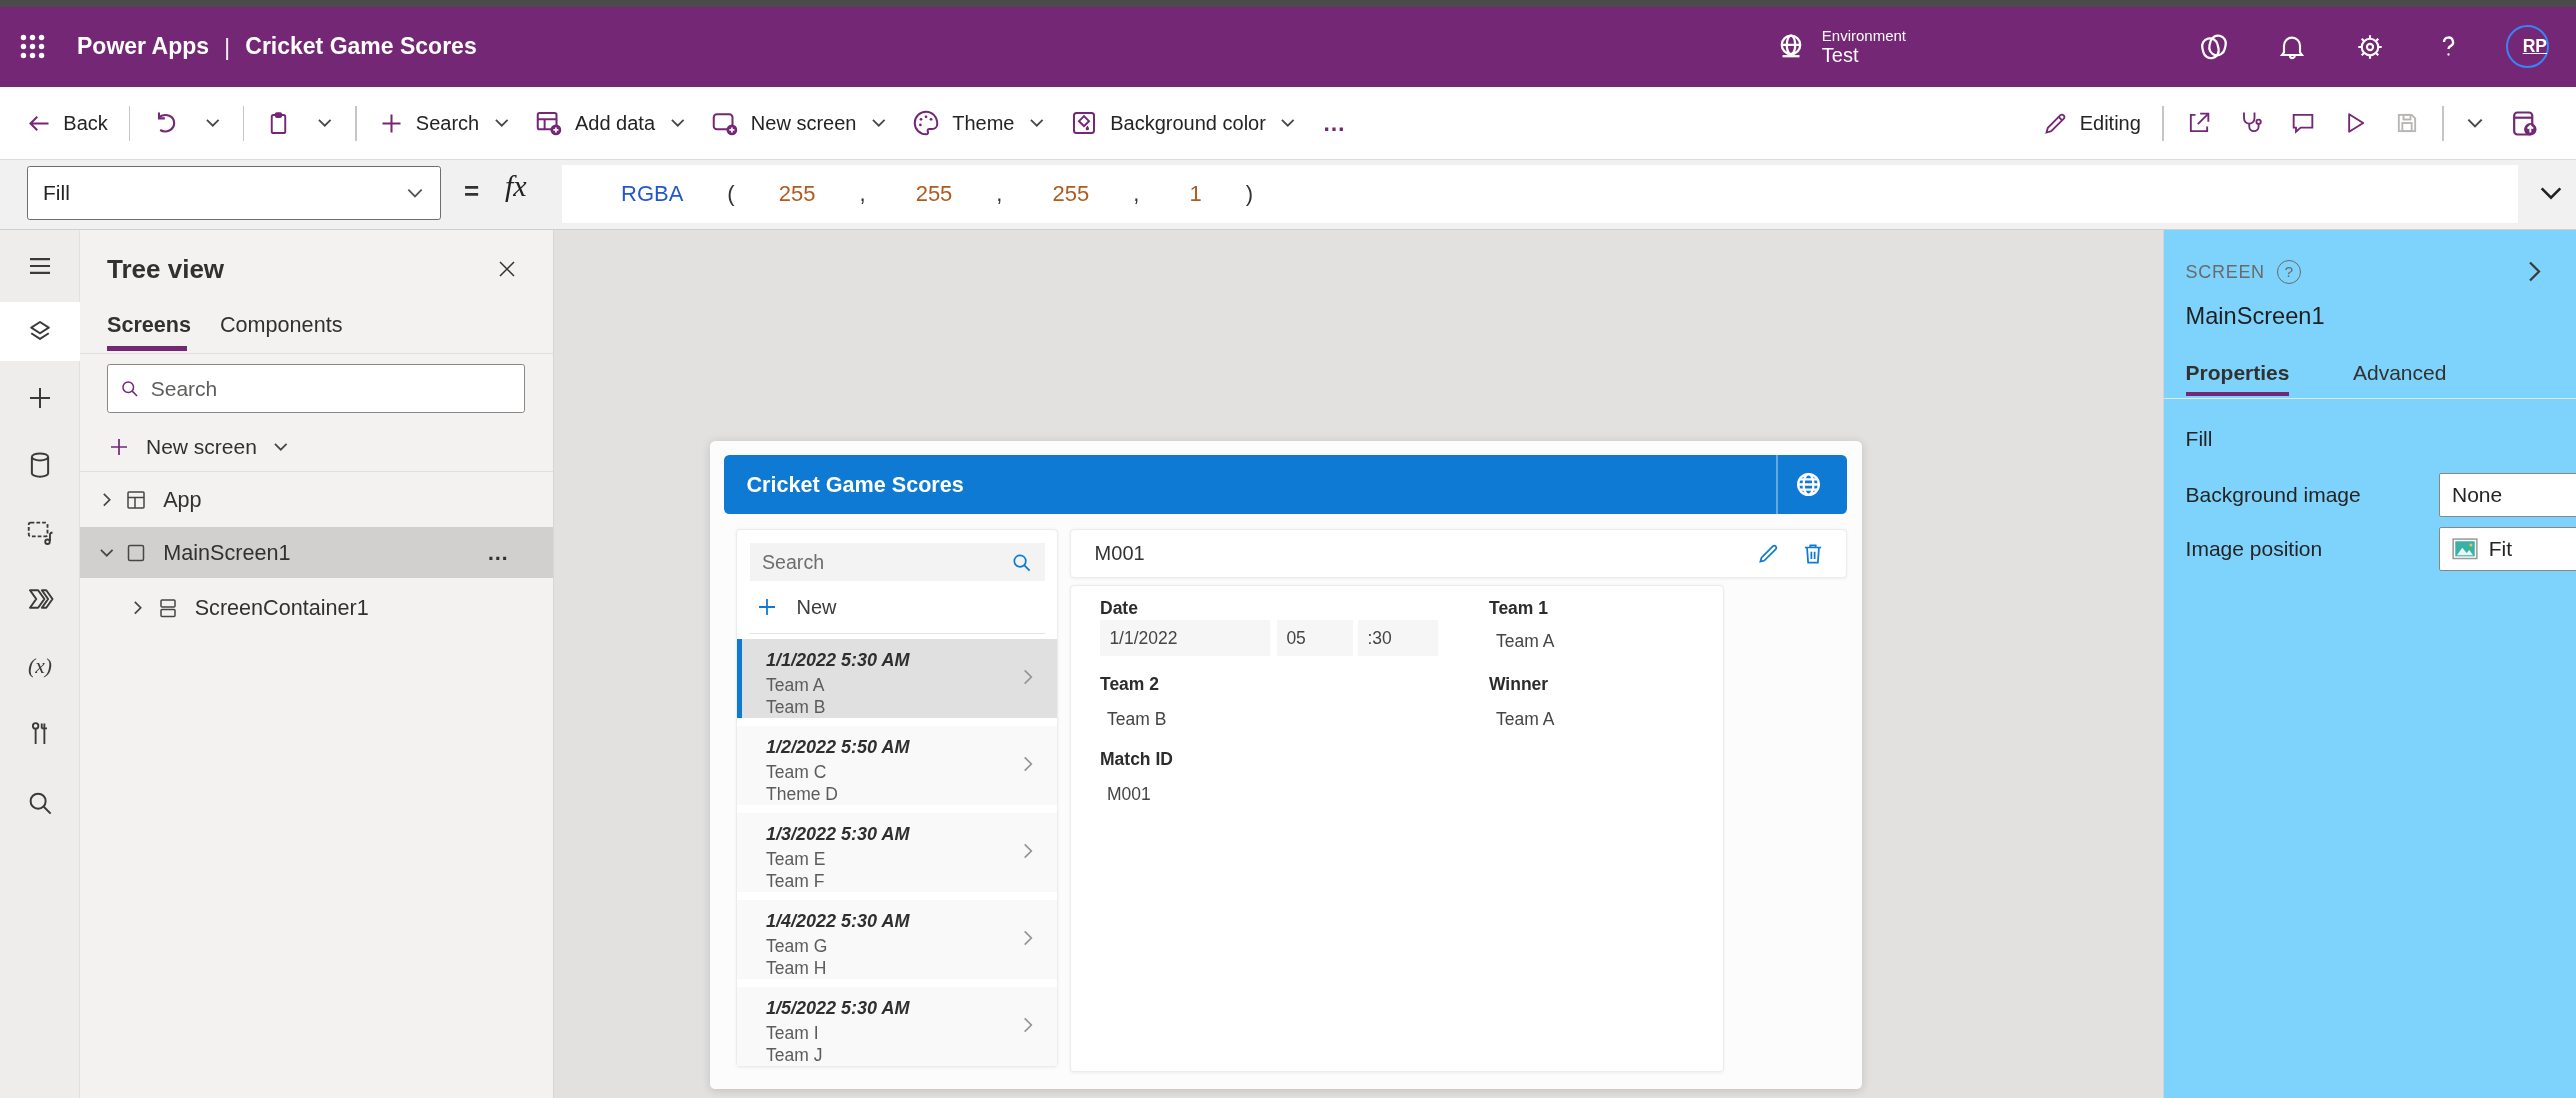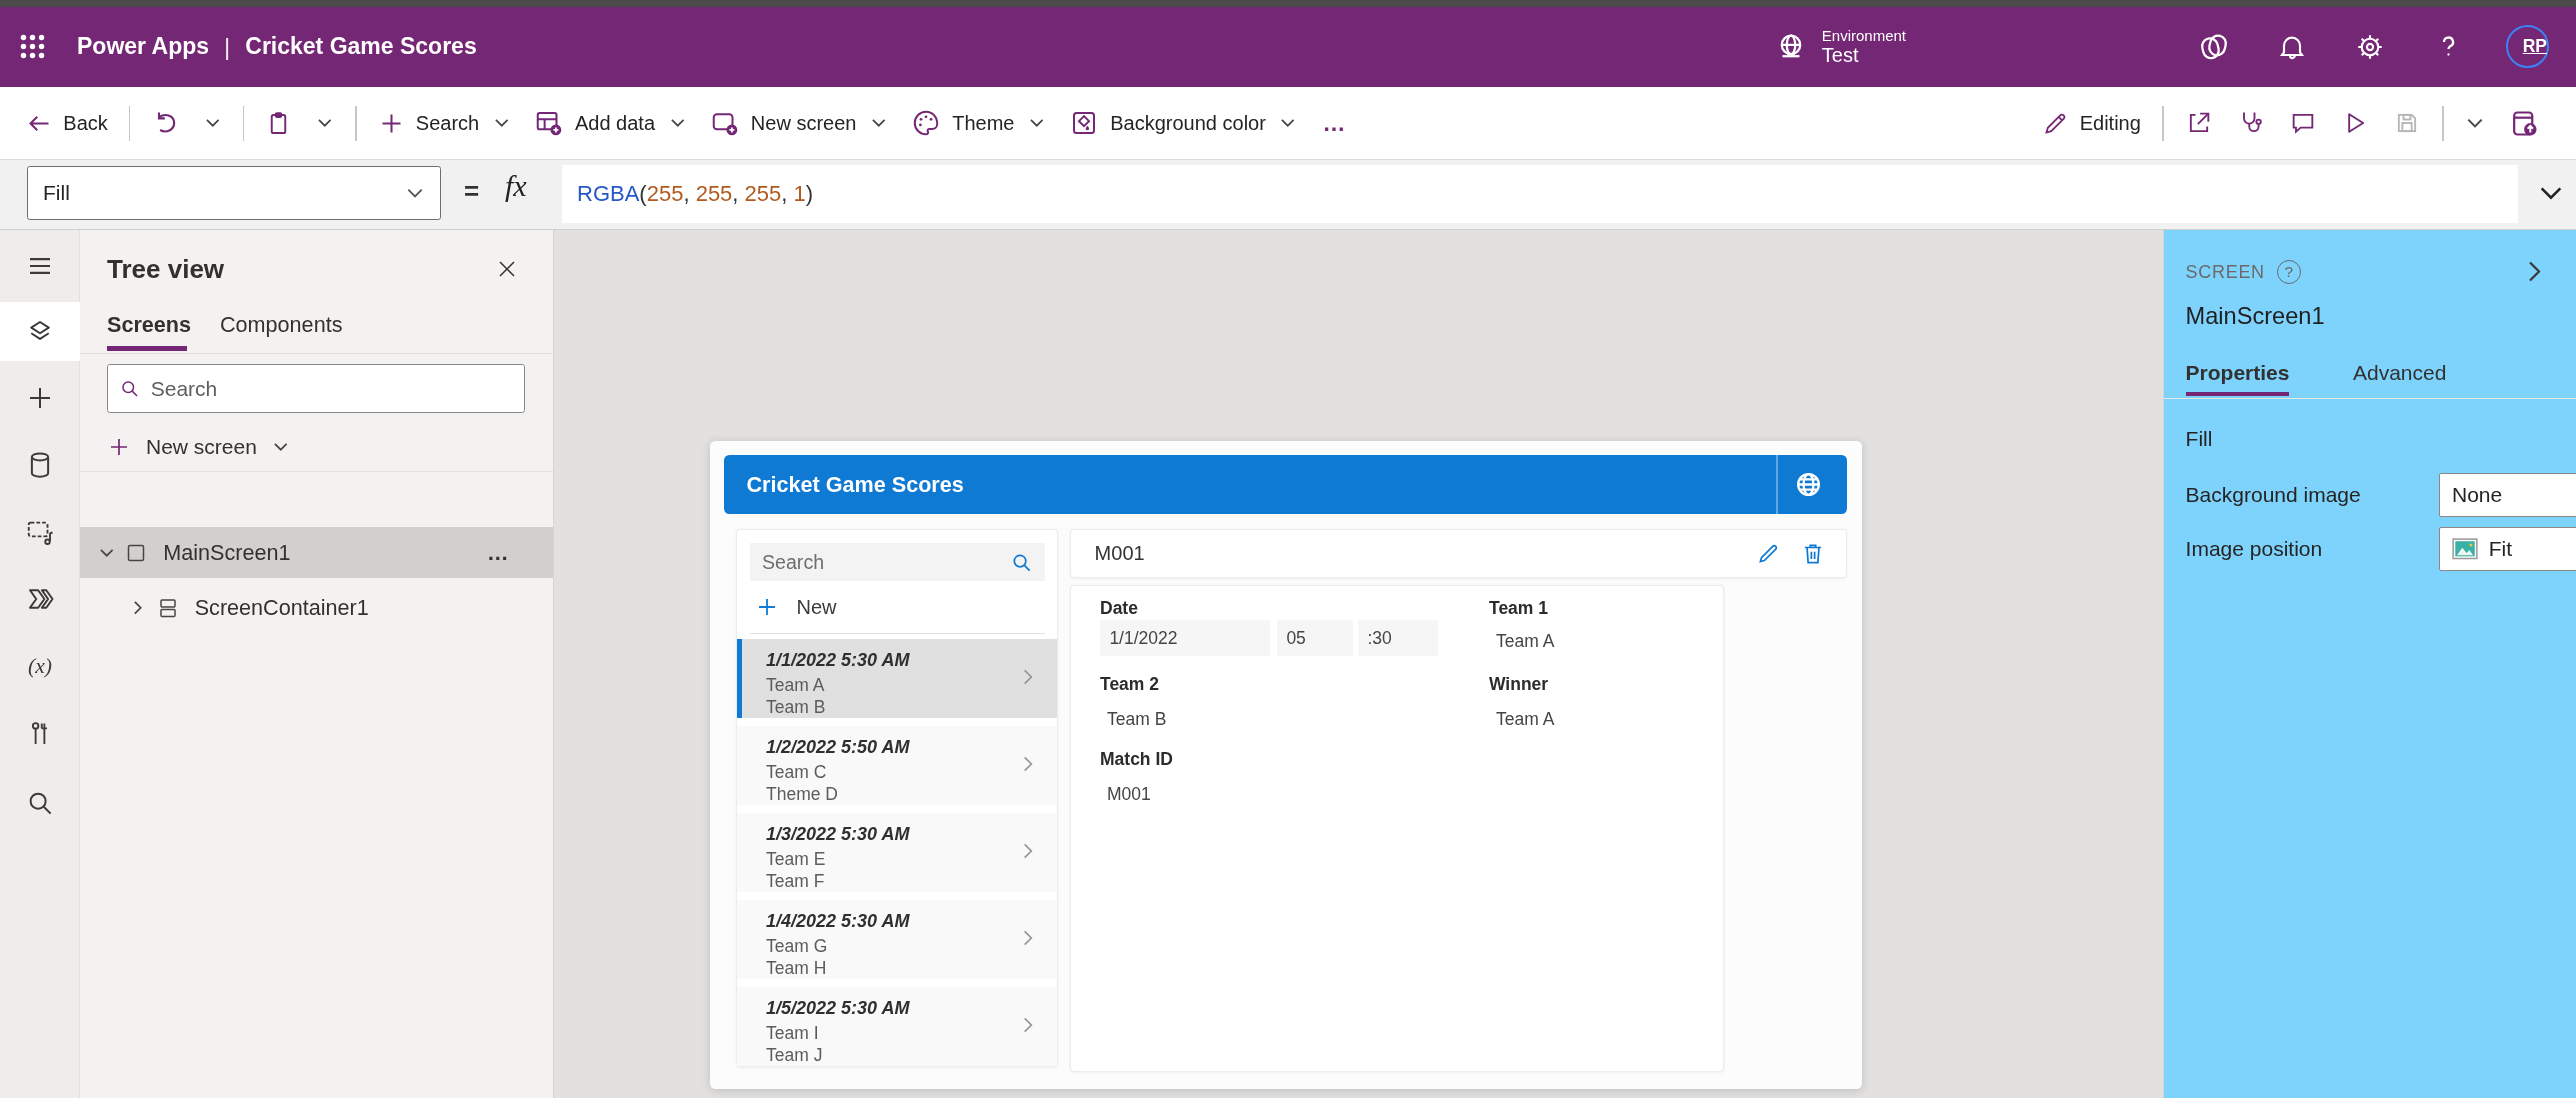--- a/index.html
+++ b/index.html
@@ -37,21 +37,21 @@
   .tb-right { margin-left:auto; display:flex; align-items:center; padding-right:24px; }
   .overflow-dots { color:#742774; font-size:23px; font-weight:700; letter-spacing:2px; padding:0 13.5px; }
 
   
   .formulabar { position:absolute; left:0; top:159px; width:100%; height:71px; background:#f1f1f1; border-top:0.7px solid #dcdcdc; border-bottom:0.7px solid #cfcfcf; }
   .prop-select { position:absolute; left:27px; top:6px; width:414px; height:54px; background:#fff; border:1.3px solid #6e6e6e; border-radius:2.7px; display:flex; align-items:center; padding:0 15px; font-size:21px; color:#252423; }
   .prop-select .chev { margin-left:auto; color:#555; }
   .fb-equals { position:absolute; left:464px; top:16px; font-size:26px; color:#333; font-weight:600; }
   .fb-fx { position:absolute; left:505px; top:9.4px; font-size:30px; font-style:italic; font-family:"Liberation Serif",serif; color:#222; }
   .fb-input { position:absolute; left:562px; top:4.7px; right:58px; height:58px; background:#fff; display:flex; align-items:center; padding-left:15px; font-size:22px; }
-  .tok { white-space:pre; }
+  .tok { white-space:pre;margin-left:44px; }
   .tok-fn { color:#2458c7; }
   .tok-num { color:#b05a1e; }
   .tok-punct { color:#333; }
   .fb-expand { position:absolute; right:10.8px; top:19px; color:#222; }
 
   
   .main { position:absolute; left:0; top:230px; width:100%; bottom:0; }
 
   
   .rail { position:absolute; left:0; top:0; width:80px; height:100%; background:#efedec; border-right:0.7px solid #e2e0de; }
@@ -453,20 +453,34 @@
         <svg width="24" height="24" viewBox="0 0 24 24" fill="none" stroke="#742774" stroke-width="1.7">
             <path d="M12 4v16M4 12h16"></path>
           </svg>
         <span>New screen</span>
         <svg width="17.5" height="17.5" viewBox="0 0 12 12" fill="none" stroke="#484644" stroke-width="1.2">
             <path d="M2 4l4 4 4-4"></path>
           </svg>
       </button>
       <div class="tree-hr2"></div>
 
+      <div class="tree-row" style="top:244px;">
+        <span class="exp">
+          <svg width="17.5" height="17.5" viewBox="0 0 12 12" fill="none" stroke="currentColor" stroke-width="1.2">
+              <path d="M4 2l4 4-4 4"></path>
+            </svg>
+        </span>
+        <span class="nico">
+          <svg width="24" height="24" viewBox="0 0 24 24" fill="none" stroke="currentColor" stroke-width="1.5">
+              <rect x="4" y="4" width="16" height="16" rx="1"></rect>
+              <path d="M4 9.5h16M11 9.5V20"></path>
+            </svg>
+        </span>
+        <span class="nlabel">App</span>
+      </div>
 
       <div class="tree-row sel" style="top:297px;">
         <span class="exp">
           <svg width="17.5" height="17.5" viewBox="0 0 12 12" fill="none" stroke="currentColor" stroke-width="1.2">
               <path d="M2 4l4 4 4-4"></path>
             </svg>
         </span>
         <span class="nico">
           <svg width="24" height="24" viewBox="0 0 24 24" fill="none" stroke="currentColor" stroke-width="1.5">
               <rect x="4.5" y="4.5" width="15" height="15" rx="1.5"></rect>

